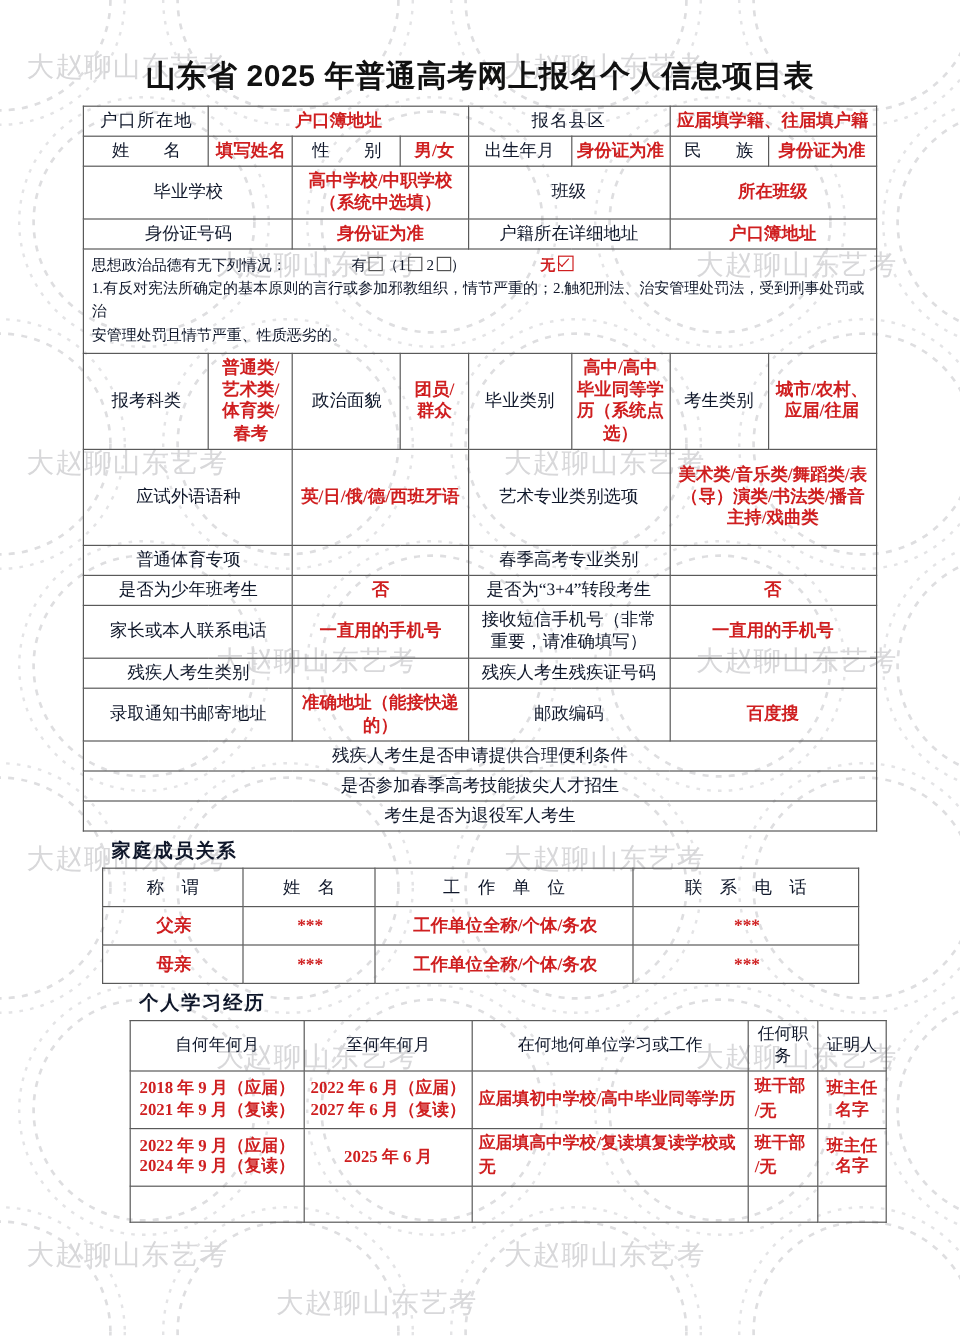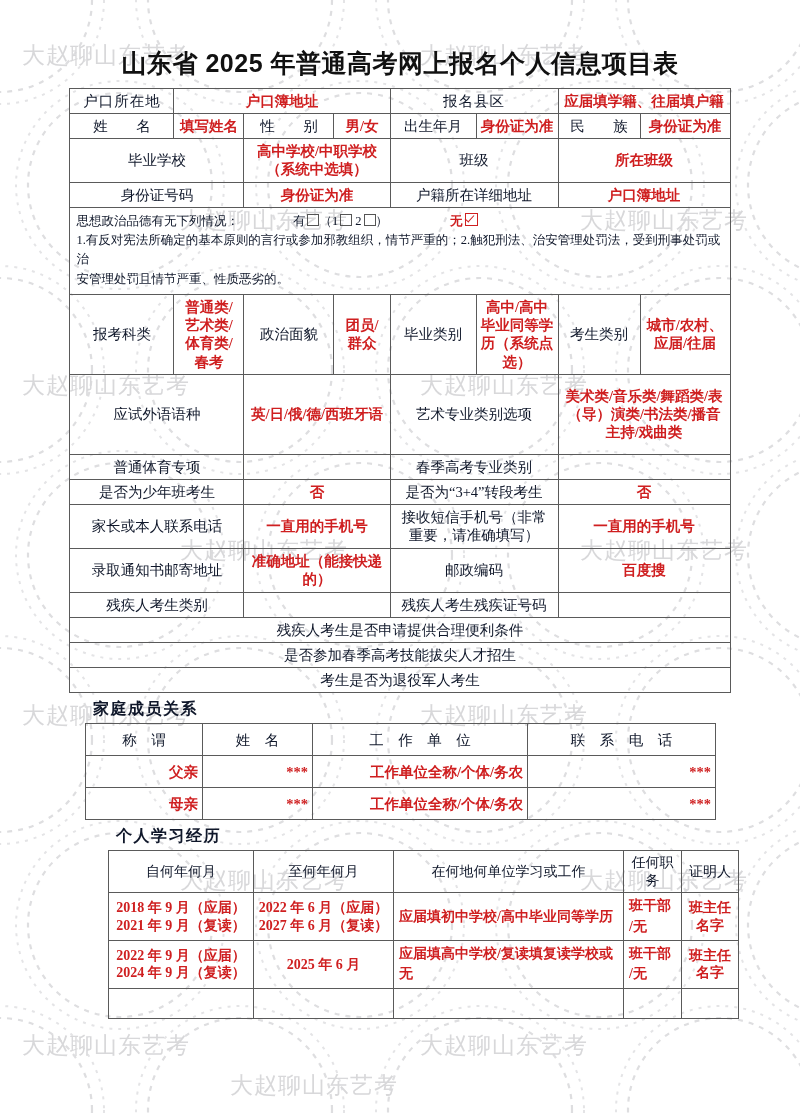--- a/index.html
+++ b/index.html
@@ -96,21 +96,21 @@
     font-size:16px;
     font-weight:bold;
     letter-spacing:1.5px;
     margin:0;
     padding:6px 0 3px 0;
   }
   #family-wrap{width:630px;margin:0 auto;padding-left:0;}
   #family-wrap .sec-head{padding-left:8px;}
   #family-table{width:630px;}
   #family-table td{height:25px;}
-  #family-table td.lcell{text-align:right;padding-left:6px;}
+  #family-table td.lcell{text-align:center;padding-left:6px;}
 
   #edu-wrap{width:630px;margin:0 auto;padding-left:46px;}
   #edu-wrap .sec-head{padding-left:8px;}
   #edu-table{width:630px;}
   #edu-table td{font-size:14px;}
   #edu-table td.lcell{text-align:left;padding-left:5px;line-height:1.45;}
   .nowrapc{white-space:nowrap;}
 </style>
 </head>
 <body>
@@ -264,32 +264,32 @@
       <td class="red" colspan="2">否</td>
     </tr>
 
     <tr style="height:44px">
       <td class="blk" colspan="2">家长或本人联系电话</td>
       <td class="red" colspan="2">一直用的手机号</td>
       <td class="blk" colspan="2">接收短信手机号（非常重要，请准确填写）</td>
       <td class="red" colspan="2">一直用的手机号</td>
     </tr>
 
+    <tr>
+      <td class="blk" colspan="2">残疾人考生类别</td>
+      <td class="red" colspan="2"></td>
+      <td class="blk" colspan="2">残疾人考生残疾证号码</td>
+      <td class="red" colspan="2"></td>
+    </tr>
+
     <tr style="height:44px">
       <td class="blk" colspan="2">录取通知书邮寄地址</td>
       <td class="red" colspan="2">准确地址（能接快递的）</td>
       <td class="blk" colspan="2">邮政编码</td>
       <td class="red" colspan="2">百度搜</td>
-    </tr>
-
-    <tr>
-      <td class="blk" colspan="2">残疾人考生类别</td>
-      <td class="red" colspan="2"></td>
-      <td class="blk" colspan="2">残疾人考生残疾证号码</td>
-      <td class="red" colspan="2"></td>
     </tr>
 
     <tr>
       <td class="blk" colspan="8">残疾人考生是否申请提供合理便利条件</td>
     </tr>
     <tr>
       <td class="blk" colspan="8">是否参加春季高考技能拔尖人才招生</td>
     </tr>
     <tr>
       <td class="blk" colspan="8">考生是否为退役军人考生</td>

